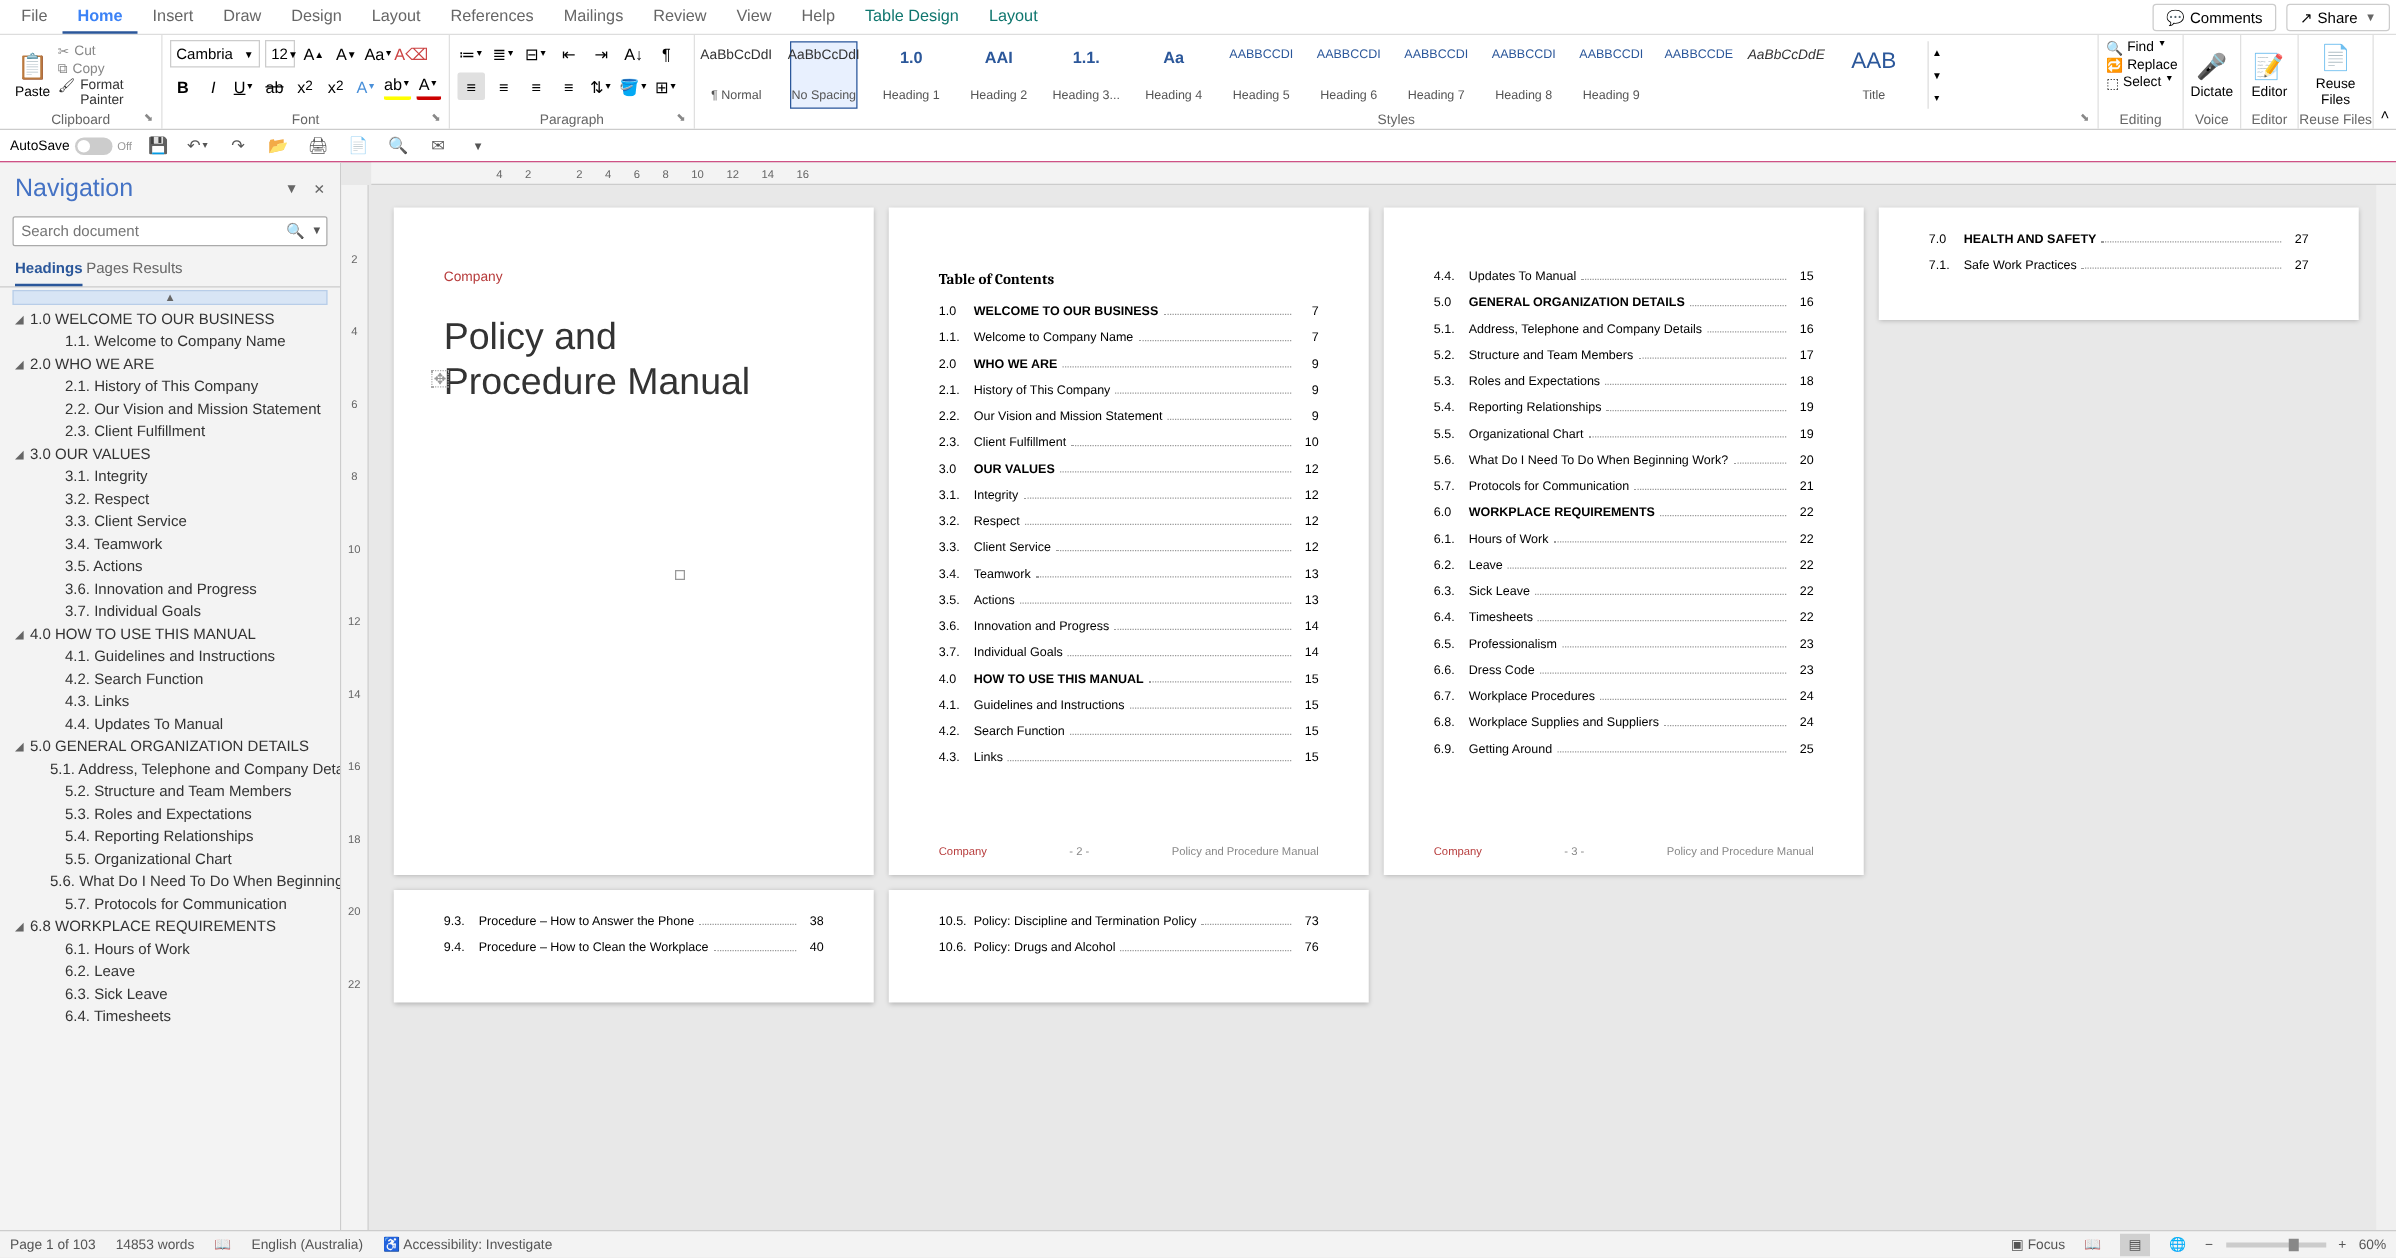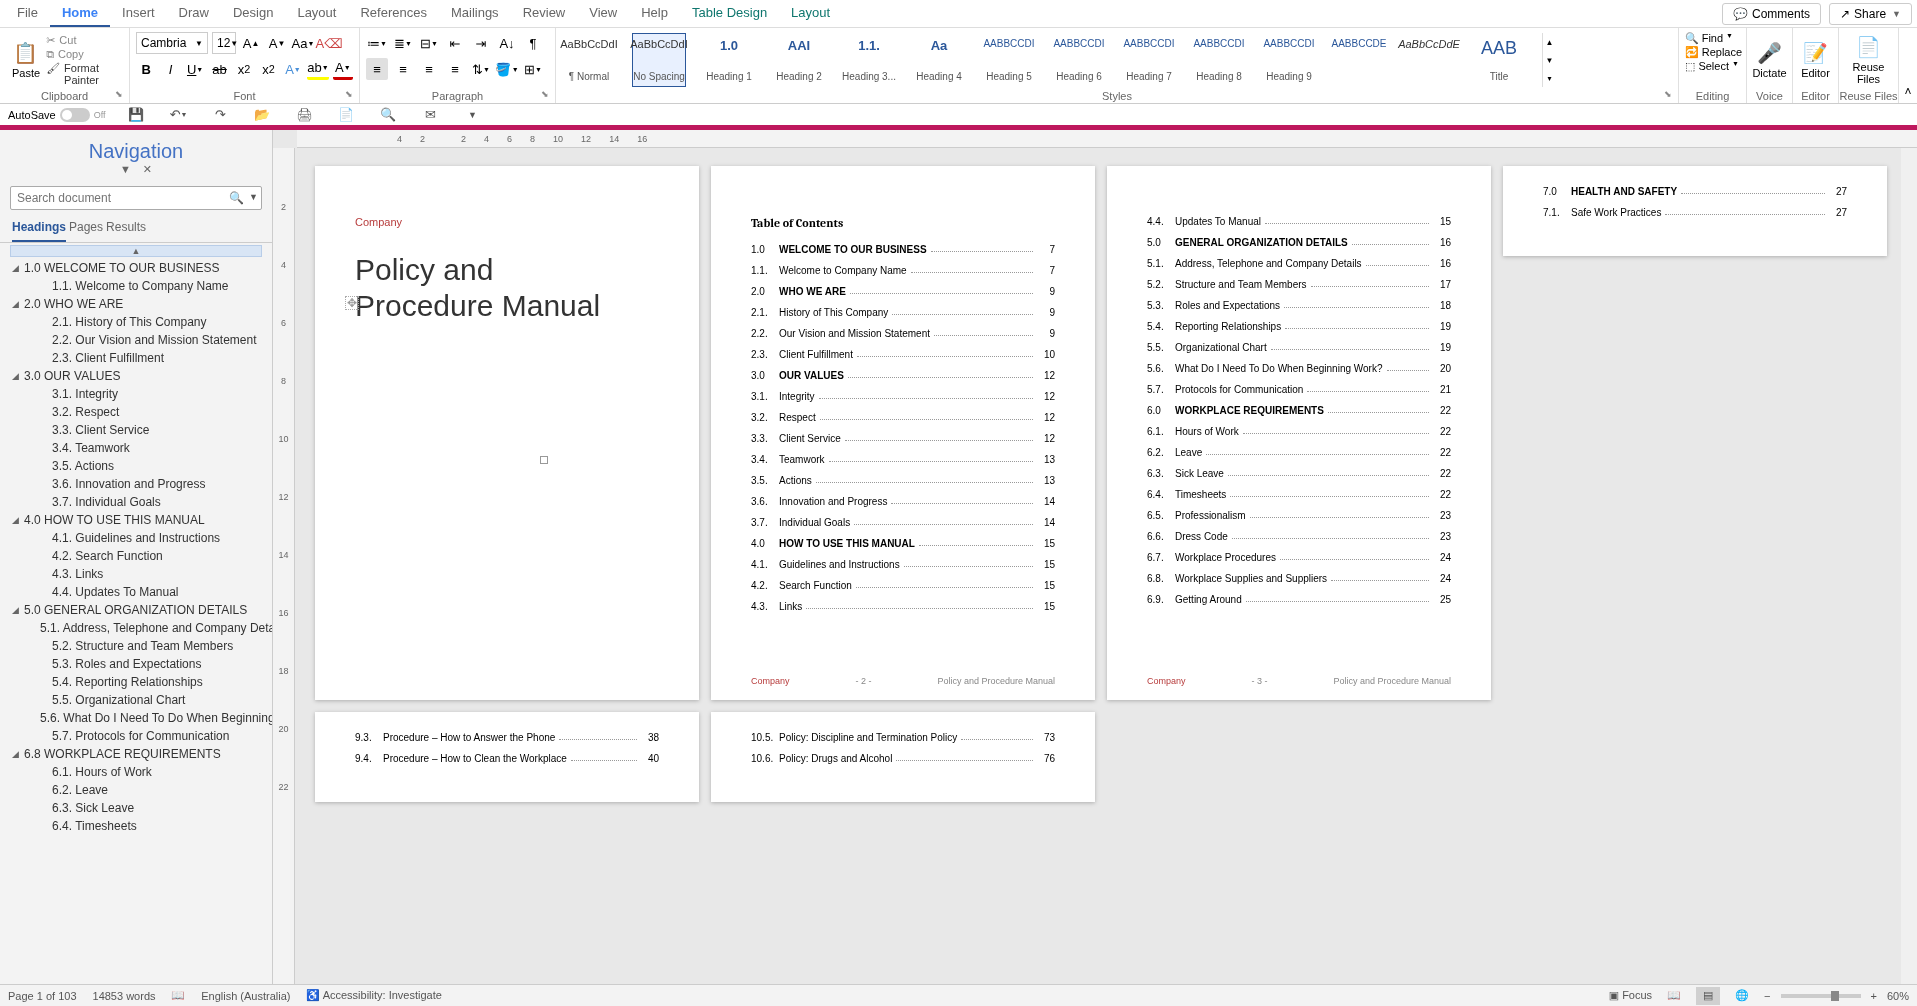--- a/index.html
+++ b/index.html
@@ -33,30 +33,30 @@
 .style-preview.h1 { color: #2b579a; font-weight: bold; font-size: 13px; }
 .style-preview.hx { color: #2b579a; font-size: 10px; }
 .style-preview.title { color: #2b579a; font-size: 18px; }
 .style-preview.italic { font-style: italic; }
 .style-name { font-size: 10px; color: #555; white-space: nowrap; overflow: hidden; }
 .style-scroll { width: 14px; height: 54px; display: flex; flex-direction: column; border-left: 1px solid #ddd; }
 .style-scroll-btn { flex: 1; display: flex; align-items: center; justify-content: center; font-size: 8px; cursor: pointer; }
 .ribbon-collapse { width: 18px; display: flex; align-items: flex-end; justify-content: center; padding-bottom: 4px; cursor: pointer; }
 
 
-.qat { background: #fff; height: 26px; display: flex; align-items: center; padding: 0 8px; border-bottom: 5px solid #be185d; gap: 20px; }
+.qat { background: #fff; height: 26px; display: flex; align-items: center; padding: 0 8px; border-bottom: 1px solid #be185d; gap: 10px; }
 .autosave-toggle { display: flex; align-items: center; gap: 4px; font-size: 11px; }
 .toggle-pill { width: 30px; height: 14px; border-radius: 7px; background: #ccc; position: relative; }
 .toggle-pill::after { content: ''; position: absolute; left: 2px; top: 2px; width: 10px; height: 10px; background: #fff; border-radius: 50%; }
 .qat-btn { width: 22px; height: 22px; display: flex; align-items: center; justify-content: center; cursor: pointer; font-size: 13px; color: #555; }
 
 
 .main { display: flex; height: calc(100% - 28px - 76px - 26px - 22px); }
 .nav-pane { width: 273px; background: #f3f3f3; border-right: 1px solid #ccc; display: flex; flex-direction: column; }
-.nav-header { display: flex; align-items: center; justify-content: space-between; padding: 10px 12px 6px; flex-direction: column; }
+.nav-header { display: flex; align-items: center; justify-content: space-between; padding: 10px 12px 6px; }
 .nav-title { font-size: 20px; color: #4472c4; }
 .nav-header-icons { display: flex; gap: 12px; font-size: 11px; color: #666; }
 .nav-search { margin: 4px 10px; position: relative; }
 .nav-search input { width: 100%; height: 24px; border: 1px solid #aaa; padding: 0 28px 0 6px; font-size: 12px; border-radius: 2px; }
 .nav-search-icon { position: absolute; right: 18px; top: 5px; font-size: 12px; color: #555; }
 .nav-search-arrow { position: absolute; right: 4px; top: 6px; font-size: 9px; color: #555; }
 .nav-tabs { display: flex; gap: 3px; padding: 6px 12px 0; border-bottom: 1px solid #ccc; }
 .nav-tab { padding-bottom: 6px; font-size: 12px; color: #666; cursor: pointer; }
 .nav-tab.active { color: #2b579a; border-bottom: 2px solid #2b579a; font-weight: 600; }
 .nav-jump { height: 12px; background: #d8e5f5; border: 1px solid #b8cde8; margin: 2px 10px 0; text-align: center; font-size: 9px; color: #666; cursor: pointer; }

